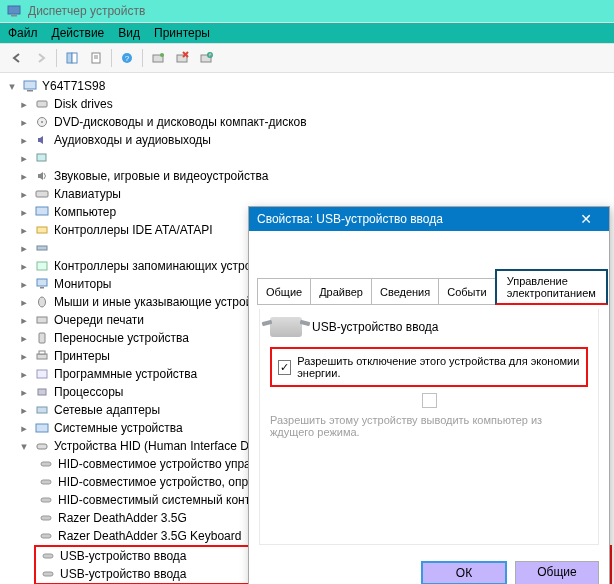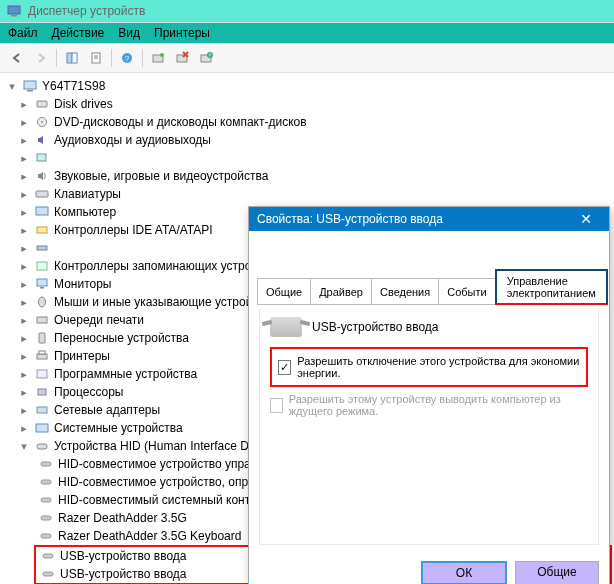--- a/index.html
+++ b/index.html
@@ -205,20 +205,21 @@
   }
   .chk-line {
     display: flex;
     align-items: center;
     gap: 6px;
     font-size: 11px;
     padding: 2px 0;
   }
   .chk-line.disabled {
     color: #a0a0a0;
+    flex-direction: column;
   }
   .chk {
     width: 13px;
     height: 13px;
     border: 1px solid #777;
     display: inline-flex;
     align-items: center;
     justify-content: center;
     font-size: 11px;
     line-height: 11px;

